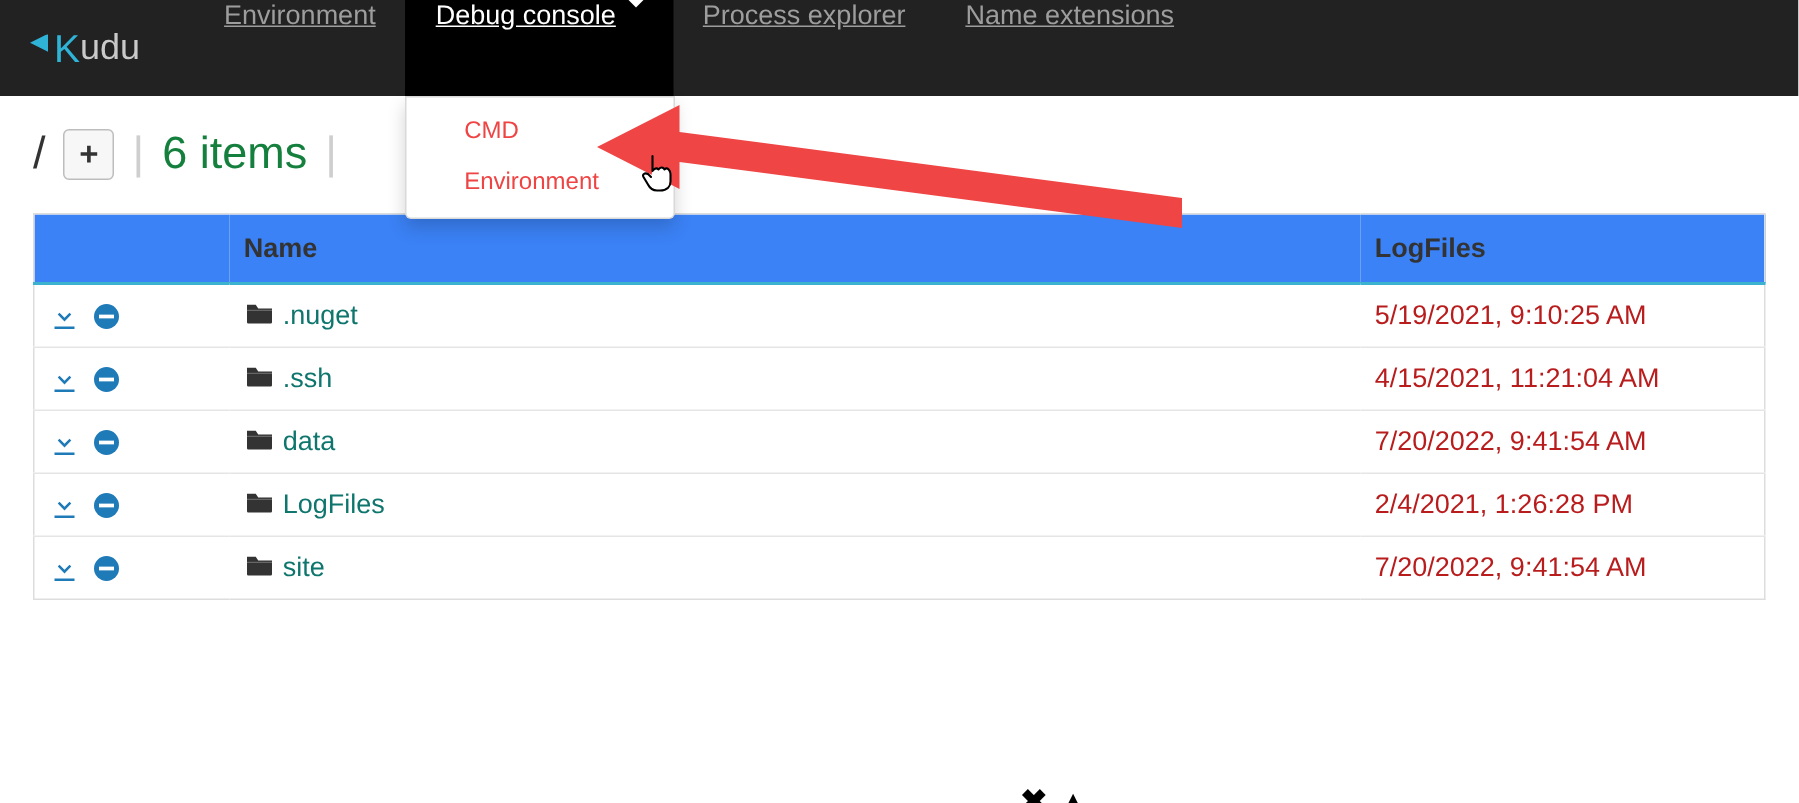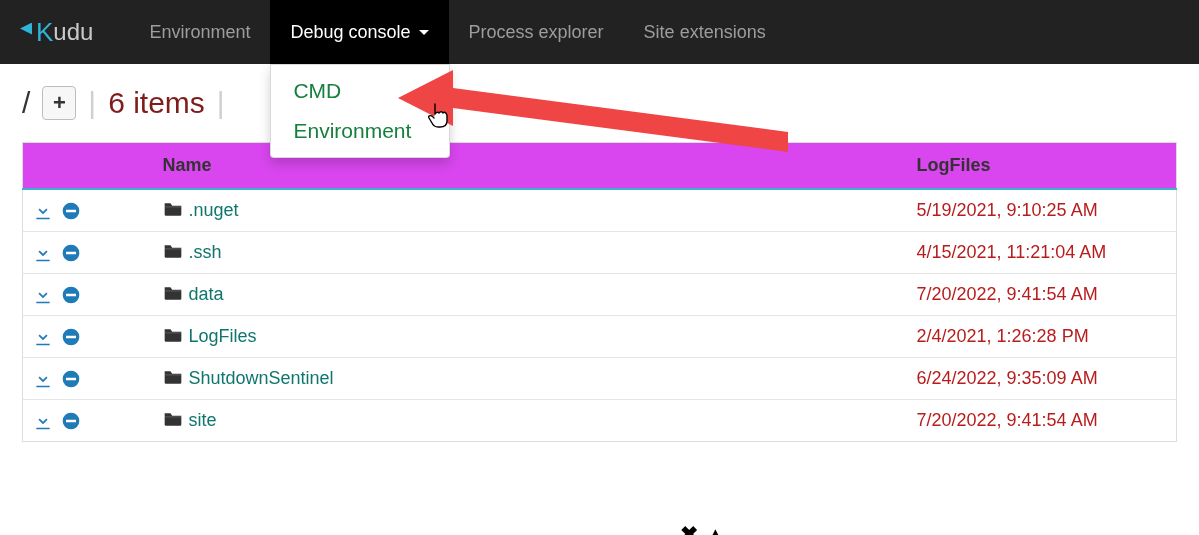--- a/index.html
+++ b/index.html
@@ -6,52 +6,52 @@
   html, body { width: 1199px; height: 535px; font-family: "Helvetica Neue", Helvetica, Arial, sans-serif; color: #333; overflow: hidden; background:#fff; }
 
   
   .navbar { background: #222; height: 64px; display: flex; align-items: stretch; padding-left: 22px; position: relative; z-index: 20; }
   .brand { display: flex; align-items: center; font-size: 24px; color: #c9c9c9; font-weight: 400; padding-right: 36px; }
   .brand .k { color: #2fb3d6; font-size: 26px; font-weight: 500; position: relative; padding-left: 14px; }
   .brand .k::before {
     content: ""; position: absolute; left: -2px; top: 6px; width: 12px; height: 12px;
     background: #2fb3d6; clip-path: polygon(100% 0, 0 50%, 100% 100%);
   }
-  .nav-item { display: flex; align-items: center; padding: 0 20px; color: #9d9d9d; font-size: 18px; cursor: pointer; position: relative; }
+  .nav-item { display: flex; align-items: flex-start; padding: 0 20px; color: #9d9d9d; font-size: 18px; cursor: pointer; position: relative; text-decoration: underline; }
   .nav-item.active { background: #000; color: #fff; }
   .caret { margin-left: 8px; display: inline-block; width: 0; height: 0; border-left: 5px solid transparent; border-right: 5px solid transparent; border-top: 5px solid currentColor; }
 
   
   .dropdown-menu {
     position: absolute; top: 64px; left: 0; background: #fff; border: 1px solid #ccc; border: 1px solid rgba(0,0,0,.15);
     box-shadow: 0 6px 12px rgba(0,0,0,.175); min-width: 180px; padding: 6px 0; border-radius: 0 0 4px 4px;
   }
-  .dropdown-item { padding: 8px 22px; color: #15803d; font-size: 21px; white-space: nowrap; cursor: pointer; }
+  .dropdown-item { padding: 8px 38px; color: #ef4444; font-size: 16px; white-space: nowrap; cursor: pointer; }
 
   
   .cursor-hand { position: absolute; left: 428px; top: 102px; font-size: 20px; z-index: 50; pointer-events:none; }
 
   
   .annotation-arrow { position: absolute; left: 398px; top: 60px; z-index: 40; pointer-events:none; }
 
   
   .crumb-row { display: flex; align-items: center; height: 78px; padding: 0 22px; font-size: 28px; color: #333; gap: 12px; }
   .crumb-slash { font-size: 30px; color:#333; }
   .plus-btn {
     width: 34px; height: 34px; border: 1px solid #bdbdbd; border-radius: 4px; background: #f7f7f7;
     display: inline-flex; align-items: center; justify-content: center; font-size: 22px; font-weight: bold; cursor: pointer; color:#333;
   }
   .vdiv { color: #cfcfcf; font-size: 30px; }
-  .items-count { font-size: 30px; color:#7f1d1d; }
+  .items-count { font-size: 30px; color:#15803d; }
 
   .hidden-tool { width: 34px; height: 34px; border-radius:4px; background:#337ab7; opacity:0; }
 
   
   .file-table { width: calc(100% - 44px); margin: 0 22px; border-collapse: collapse; border: 1px solid #ddd; font-size: 18px; }
-  .file-table thead th { text-align: left; font-weight: 600; padding: 12px 10px; border-bottom: 2px solid #3bb3cf; background:#d946ef; }
+  .file-table thead th { text-align: left; font-weight: 600; padding: 12px 10px; border-bottom: 2px solid #3bb3cf; background:#3b82f6; }
   .file-table th.col-actions { width: 130px; }
   .file-table th.col-name { }
   .file-table th.col-mod { width: 270px; }
   .file-table tbody td { padding: 10px 10px; border-top: 1px solid #e5e5e5; vertical-align: middle; }
   .file-table tbody tr:nth-child(odd) td { background:#fff; }
   .file-table tbody tr:nth-child(even) td { background:#fff; }
 
   .row-actions { display: flex; gap: 8px; align-items: center; }
   .act-btn { color: #1f7ab8; cursor: pointer; display:inline-flex; }
   .act-btn svg { width: 20px; height: 20px; }
@@ -85,21 +85,21 @@
       </div>
       <div class="dropdown-item">
         <span>Environment</span>
       </div>
     </div>
   </div>
   <div class="nav-item">
     <span>Process explorer</span>
   </div>
   <div class="nav-item">
-    <span>Site extensions</span>
+    <span>Name extensions</span>
   </div>
 </div>
 
 <div class="cursor-hand">
   <svg width="22" height="26" viewBox="0 0 22 26">
     <path d="M7 2 v10 M7 12 c0 0 2 -3 4 -1 c2 -3 4 0 4 0 c2 -2 4 1 4 3 v5 c0 3 -2 6 -7 6 h-2 c-3 0 -5 -2 -6 -4 l-3 -5 c-1 -2 1 -3 3 -2 l2 2" fill="#fff" stroke="#000" stroke-width="1.4" stroke-linecap="round" stroke-linejoin="round"></path>
   </svg>
 </div>
 
 <svg class="annotation-arrow" width="400" height="100" viewBox="0 0 400 100">
@@ -236,43 +236,19 @@
                 <rect x="6" y="10.5" width="12" height="3" fill="#fff"></rect>
               </svg>
             </span>
           </div>
         </td>
         <td><span class="folder-icon">
             <svg viewBox="0 0 24 20">
               <path fill="currentColor" d="M2 3h7l2 3h11v11a1 1 0 0 1-1 1H3a1 1 0 0 1-1-1V3z"></path>
               <path fill="#fff" opacity=".25" d="M2 7h20v1H2z"></path>
             </svg>
-          </span><a class="file-link">ShutdownSentinel</a></td>
-        <td class="mod-cell">6/24/2022, 9:35:09 AM</td>
-      </tr>
-      <tr>
-        <td>
-          <div class="row-actions">
-            <span class="act-btn">
-              <svg viewBox="0 0 24 24">
-                <path fill="currentColor" d="M12 3v10l4-4 1.4 1.4L12 16 6.6 10.4 8 9l4 4V3h0zM4 20h16v2H4z"></path>
-              </svg>
-            </span>
-            <span class="act-btn">
-              <svg viewBox="0 0 24 24">
-                <circle cx="12" cy="12" r="10" fill="currentColor"></circle>
-                <rect x="6" y="10.5" width="12" height="3" fill="#fff"></rect>
-              </svg>
-            </span>
-          </div>
-        </td>
-        <td><span class="folder-icon">
-            <svg viewBox="0 0 24 20">
-              <path fill="currentColor" d="M2 3h7l2 3h11v11a1 1 0 0 1-1 1H3a1 1 0 0 1-1-1V3z"></path>
-              <path fill="#fff" opacity=".25" d="M2 7h20v1H2z"></path>
-            </svg>
           </span><a class="file-link">site</a></td>
         <td class="mod-cell">7/20/2022, 9:41:54 AM</td>
       </tr>
     </tbody>
 </table>
 
 <div class="bottom-glyphs">✖ ▲</div>
 
 </body></html>

